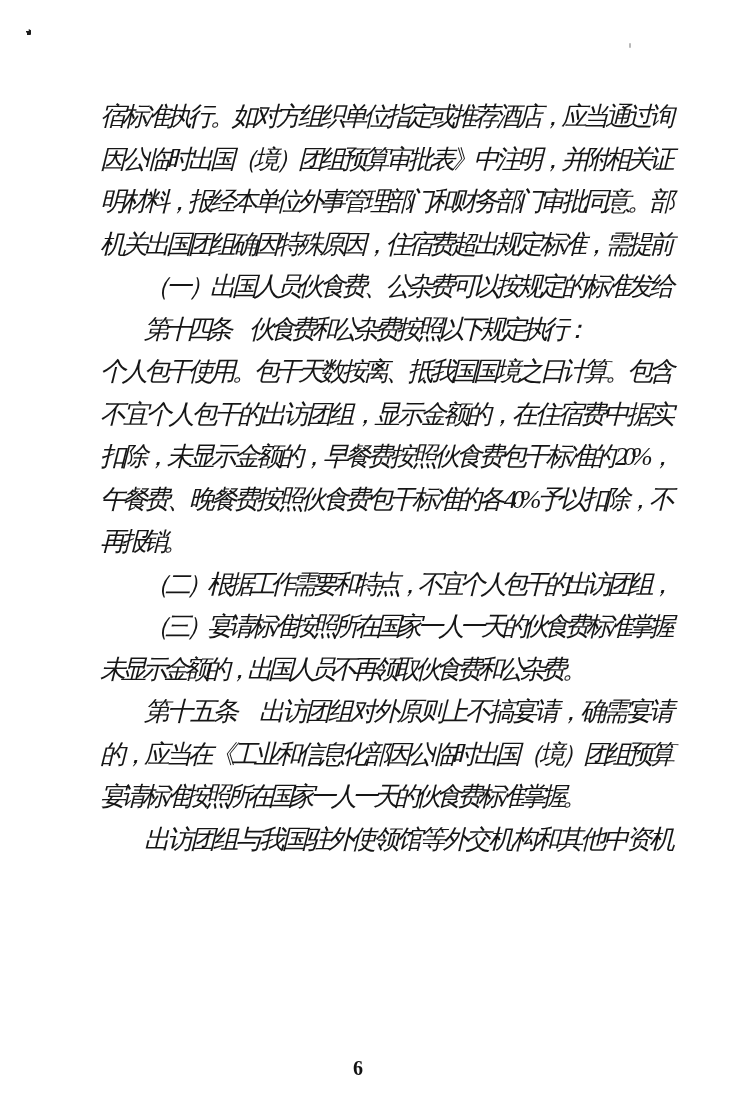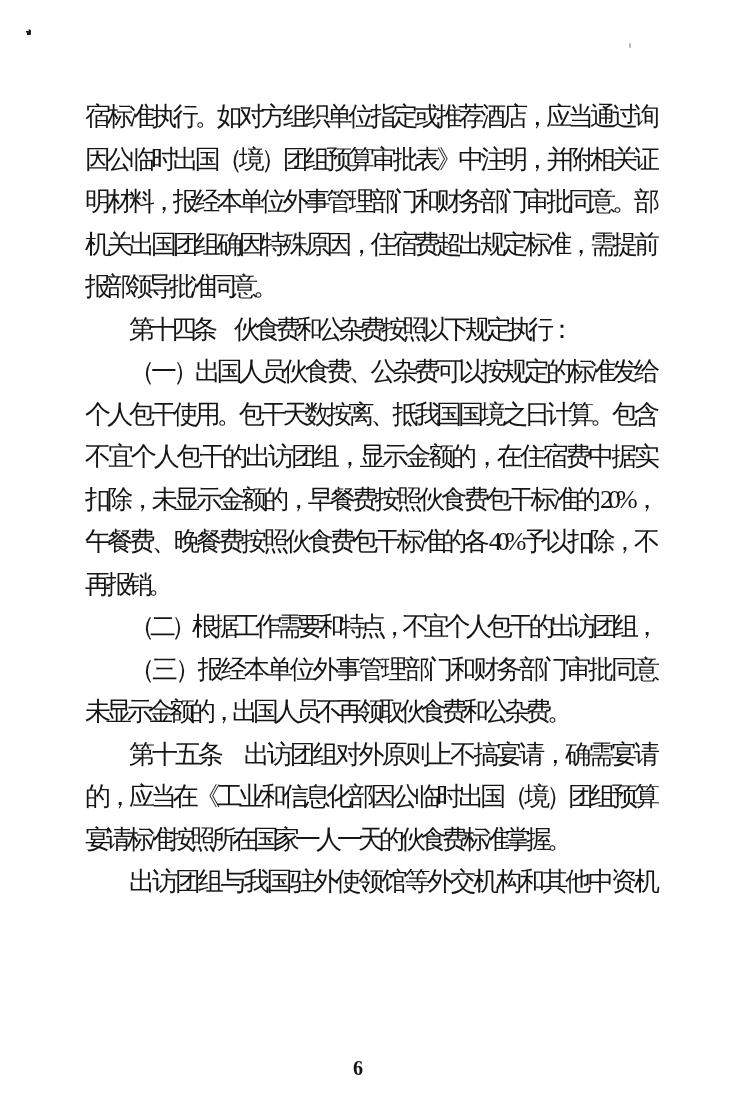--- a/index.html
+++ b/index.html
@@ -10,23 +10,24 @@
   .page {
     position: relative;
     width: 748px;
     height: 1118px;
     background: #ffffff;
     overflow: hidden;
     font-family: "Liberation Serif", serif;
   }
   .text-block {
     position: absolute;
-    left: 85px;
+    left: 100px;
     top: 96px;
     width: 570px;
+    font-style: italic;
   }
   .line {
     margin: 0;
     padding: 0;
     height: 42.5px;
     line-height: 42.5px;
     font-size: 26px;
     letter-spacing: -5px;
     color: #161616;
     white-space: nowrap;
@@ -84,30 +85,29 @@
 <div class="page">
 
   <div class="speck speck-topleft"></div>
   <div class="speck speck-topright"></div>
 
   <main class="text-block">
     <p class="line full">宿标准执行。如对方组织单位指定或推荐酒店，应当通过询</p>
     <p class="line full">因公临时出国（境）团组预算审批表》中注明，并附相关证</p>
     <p class="line full">明材料，报经本单位外事管理部门和财务部门审批同意。部</p>
     <p class="line full">机关出国团组确因特殊原因，住宿费超出规定标准，需提前</p>
-    <p class="line short">报部领导批准同意。</p>
+    <p class="line full indent">（一）出国人员伙食费、公杂费可以按规定的标准发给</p>
     <p class="line short indent">第十四条　伙食费和公杂费按照以下规定执行：</p>
-    <p class="line full indent">（一）出国人员伙食费、公杂费可以按规定的标准发给</p>
     <p class="line full">个人包干使用。包干天数按离、抵我国国境之日计算。包含</p>
     <p class="line full">不宜个人包干的出访团组，显示金额的，在住宿费中据实</p>
     <p class="line full">扣除，未显示金额的，早餐费按照伙食费包干标准的 20%，</p>
     <p class="line full">午餐费、晚餐费按照伙食费包干标准的各 40%予以扣除，不</p>
     <p class="line short">再报销。</p>
     <p class="line full indent">（二）根据工作需要和特点，不宜个人包干的出访团组，</p>
-    <p class="line full indent">（三）报经本单位外事管理部门和财务部门审批同意</p>
+    <p class="line full indent">（三）宴请标准按照所在国家一人一天的伙食费标准掌握</p>
     <p class="line short">未显示金额的，出国人员不再领取伙食费和公杂费。</p>
     <p class="line full indent">第十五条　出访团组对外原则上不搞宴请，确需宴请</p>
     <p class="line full">的，应当在《工业和信息化部因公临时出国（境）团组预算</p>
     <p class="line short">宴请标准按照所在国家一人一天的伙食费标准掌握。</p>
     <p class="line full indent">出访团组与我国驻外使领馆等外交机构和其他中资机</p>
   </main>
 
   <footer class="footer">
     <span class="page-number">6</span>
   </footer>

